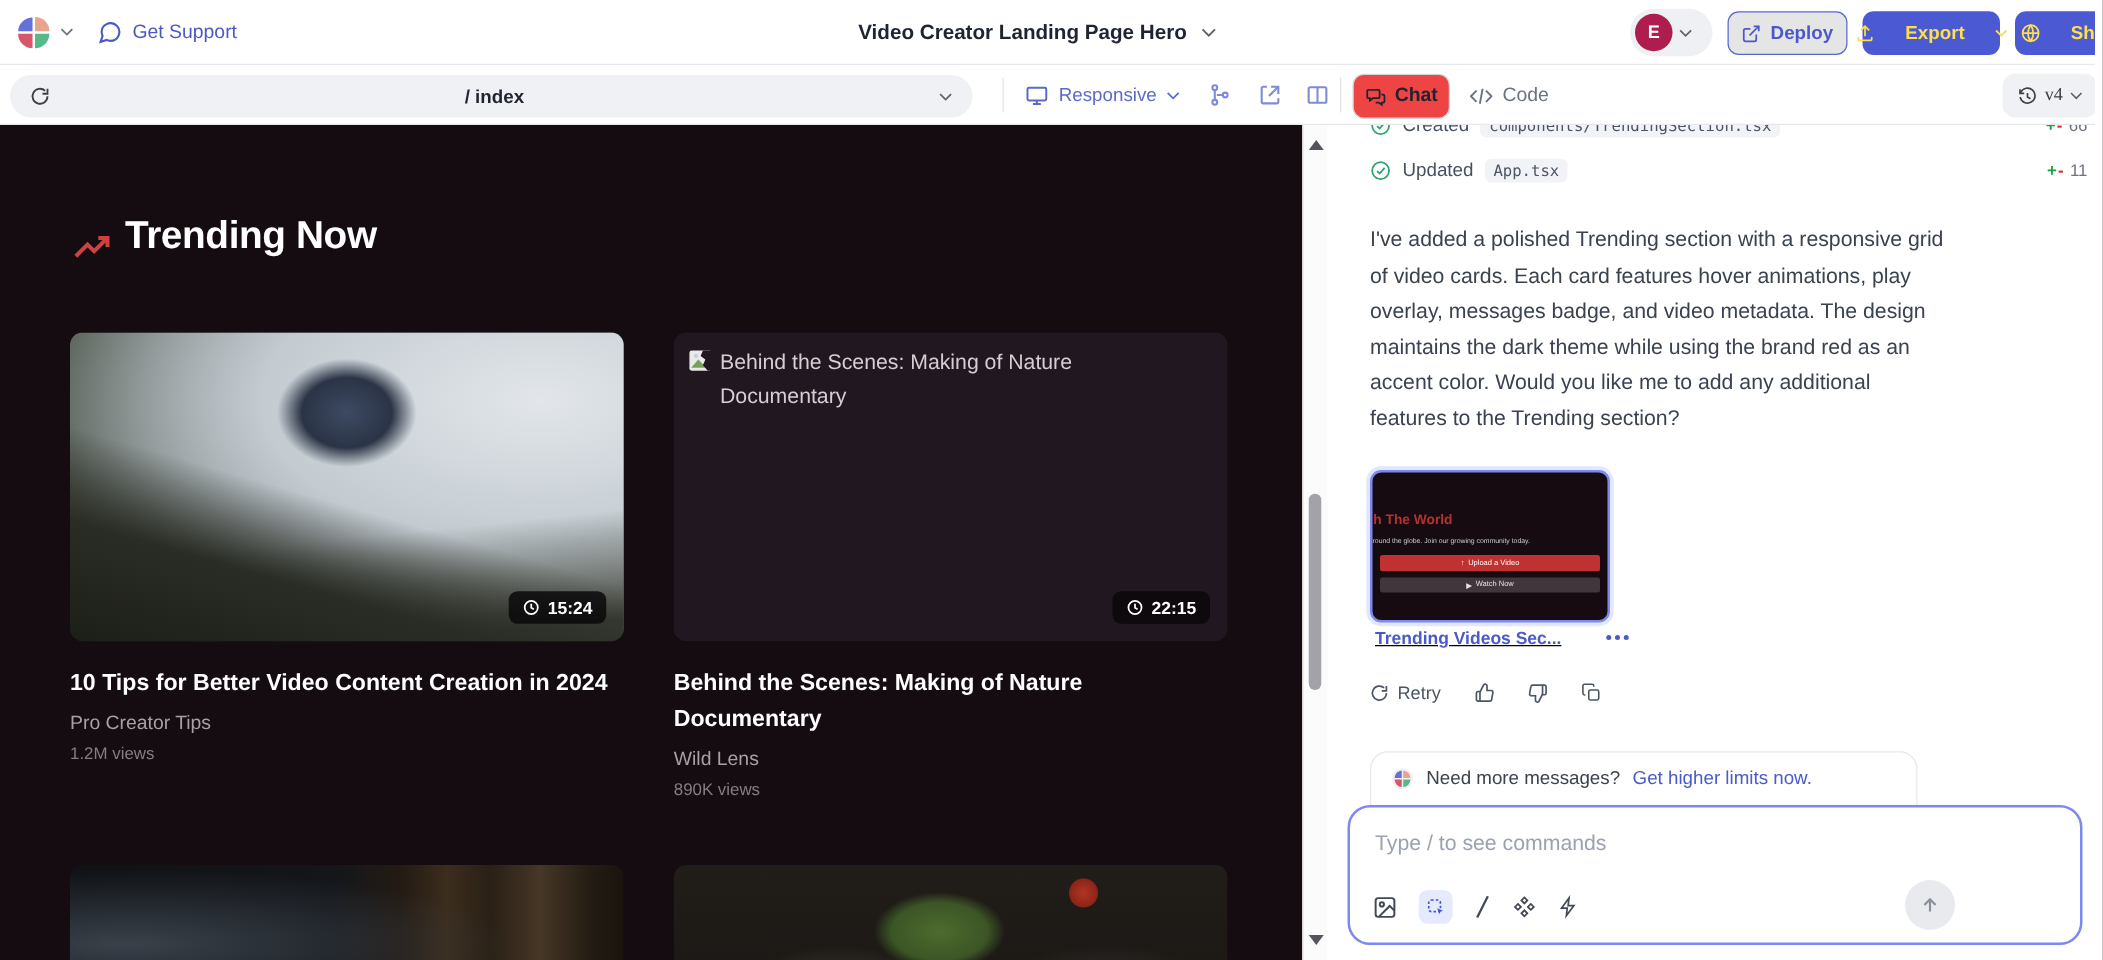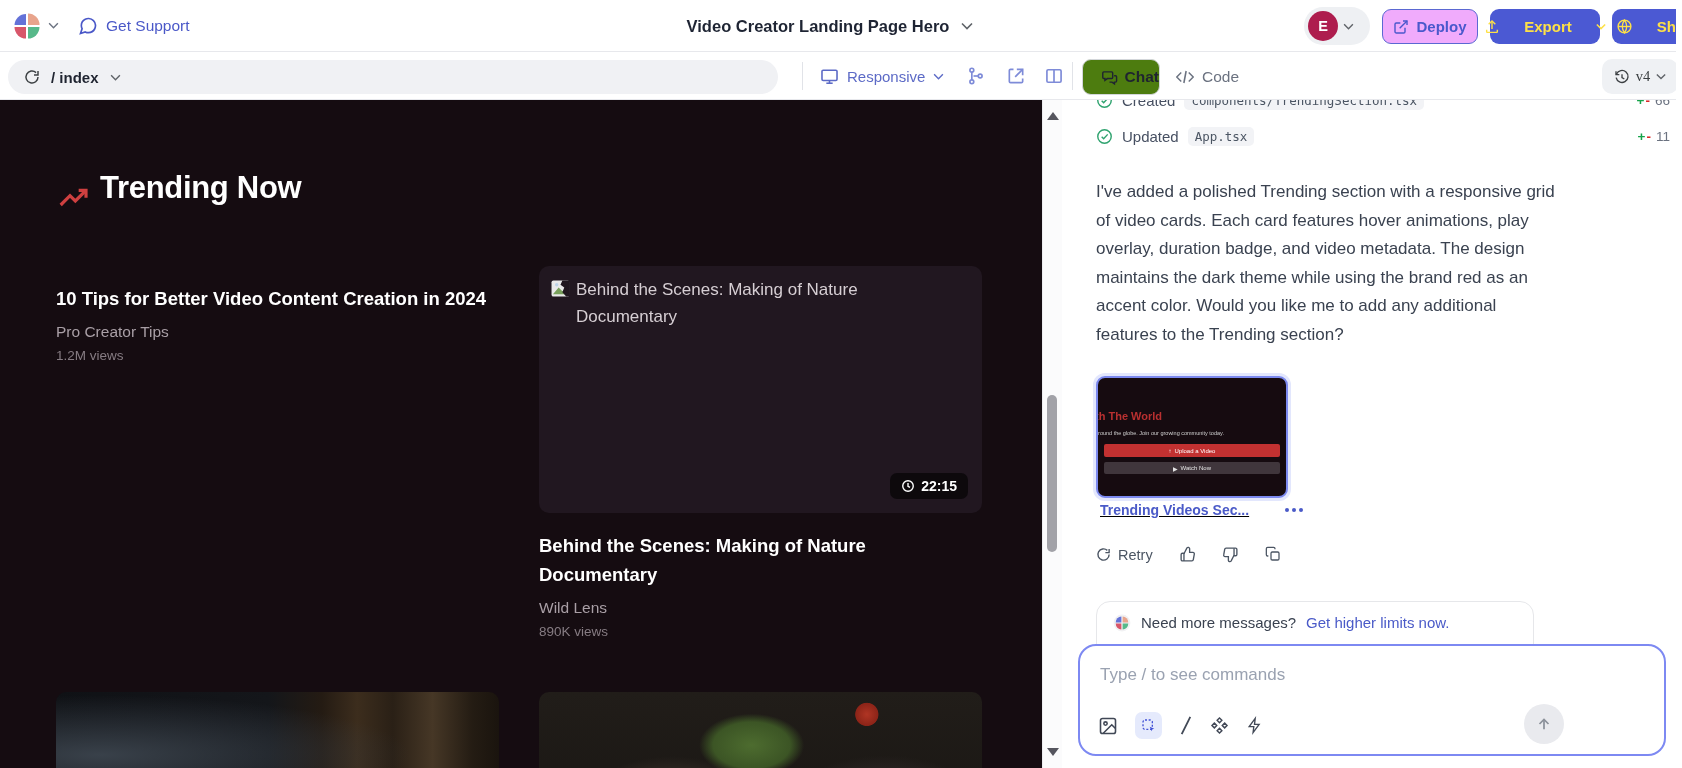--- a/index.html
+++ b/index.html
@@ -10,33 +10,33 @@
   
   .header { position:absolute; left:0; top:0; width:1682px; height:52px; background:#fff; border-bottom:1px solid #e7e8ec; z-index:20; }
   .logo { position:absolute; left:12px; top:11px; }
   .logo-chevron { position:absolute; left:48px; top:22px; color:#6b7280; }
   .support { position:absolute; left:78px; top:0; height:52px; display:flex; align-items:center; gap:8px; color:#4a58c8; font-size:15.5px; font-weight:500; cursor:pointer; }
   .title-wrap { position:absolute; left:600px; top:0; width:460px; height:52px; display:flex; align-items:center; justify-content:center; gap:12px; }
   .doc-title { font-size:16.5px; font-weight:700; color:#1e2433; }
   .avatar-pill { position:absolute; left:1304px; top:7px; width:66px; height:38px; border-radius:19px; background:#eef0f3; display:flex; align-items:center; gap:5px; padding-left:4px; cursor:pointer; }
   .avatar { width:30px; height:30px; border-radius:50%; background:#ae1d4e; color:#fff; font-size:14.5px; font-weight:700; display:flex; align-items:center; justify-content:center; }
   .btn { position:absolute; top:9px; height:35px; border-radius:9px; display:flex; align-items:center; justify-content:center; gap:7px; font-size:15px; font-weight:600; cursor:pointer; }
-  .btn-deploy { left:1382px; width:96px; background:#f0abfc; border:1px solid #5b68d2; color:#4a58cc; }
+  .btn-deploy { left:1382px; width:96px; background:#e5e5e5; border:1px solid #5b68d2; color:#4a58cc; }
   .btn-solid { background:#4b59d3; color:#fde047; border:none;gap:24px; }
   .btn-export { left:1490px; width:110px; }
   .btn-share { left:1612px; width:90px; }
 
   
   .toolbar { position:absolute; left:0; top:52px; width:1682px; height:48px; background:#fff; border-bottom:1px solid #e7e8ec; z-index:20; }
-  .urlbar { position:absolute; left:8px; top:8px; width:770px; height:34px; background:#f0f1f4; border-radius:17px; display:flex; align-items:center; gap:11px; padding:0 16px; }
+  .urlbar { position:absolute; left:8px; top:8px; width:770px; height:34px; background:#f0f1f4; border-radius:17px; display:flex; align-items:center; gap:11px; padding:0 16px;justify-content:space-between; }
   .url-path { font-size:15px; font-weight:600; color:#1f2430; }
   .tdiv { position:absolute; top:10px; width:1px; height:28px; background:#e1e3e8; }
   .device { position:absolute; left:820px; top:0; height:48px; display:flex; align-items:center; gap:8px; color:#5c6ac6; font-size:15px; cursor:pointer; }
   .tool-ic { position:absolute; top:14px; width:20px; height:20px; color:#7e8bd8; cursor:pointer; }
-  .tab-chat { position:absolute; left:1082px; top:7px; width:78px; height:36px; background:#4d7c0f; border:1px solid #d3d6da; border-radius:9px; display:flex; align-items:center; justify-content:flex-end; gap:7px; font-size:15.5px; font-weight:600; color:#1f2430; cursor:pointer; }
+  .tab-chat { position:absolute; left:1082px; top:7px; width:78px; height:36px; background:#ef4444; border:1px solid #d3d6da; border-radius:9px; display:flex; align-items:center; justify-content:center; gap:7px; font-size:15.5px; font-weight:600; color:#1f2430; cursor:pointer; }
   .tab-code { position:absolute; left:1176px; top:7px; height:36px; display:flex; align-items:center; gap:8px; font-size:15.5px; color:#6b7280; cursor:pointer; }
   .v4-pill { position:absolute; left:1602px; top:7px; width:76px; height:35px; background:#eff1f4; border-radius:10px; display:flex; align-items:center; justify-content:center; gap:6px; font-size:14.5px; color:#3c4043; cursor:pointer;font-family:Liberation Serif, serif; }
 
   
   .preview { position:absolute; left:0; top:100px; width:1042px; height:668px; background:#150c11; overflow:hidden; }
   .trend-ic { position:absolute; left:58px; top:84px; color:#cf4040; }
   .pv-heading { position:absolute; left:100px; top:70px; font-size:31px; font-weight:800; color:#fff; letter-spacing:-0.3px; }
   .vcard { position:absolute; width:443px; top:166px; }
   .vcard.c1 { left:56px; } .vcard.c2 { left:539px; }
   .vimg { position:relative; width:443px; height:247px; border-radius:10px; overflow:hidden; }
@@ -278,20 +278,31 @@
   <div class="preview">
     <span class="trend-ic">
       <svg width="32" height="26" viewBox="0 0 24 18" fill="none" stroke="currentColor" stroke-width="2.4">
           <path d="M2 15 9 8l4 4 8-8"></path>
           <path d="M15.5 4H21v5.5"></path>
         </svg>
     </span>
     <div class="pv-heading">Trending Now</div>
 
     <div class="vcard c1">
+      <div class="vimg photo1">
+        <div class="dur">
+          <span>
+            <svg width="14" height="14" viewBox="0 0 24 24" fill="none" stroke="currentColor" stroke-width="2.4">
+                <circle cx="12" cy="12" r="9"></circle>
+                <path d="M12 7v5.5l3.5 2"></path>
+              </svg>
+          </span>
+          <span>15:24</span>
+        </div>
+      </div>
       <div class="vtitle">10 Tips for Better Video Content Creation in 2024</div>
       <div class="vchan">Pro Creator Tips</div>
       <div class="vviews">1.2M views</div>
     </div>
 
     <div class="vcard c2">
       <div class="vimg placeholder">
         <div class="alt-line">
           <svg width="19" height="17" viewBox="0 0 20 18">
               <rect x="0.5" y="0.5" width="19" height="17" rx="2" fill="#e9e9e9"></rect>
@@ -358,21 +369,21 @@
       <span class="fo-diff">
         <span class="p">+</span>
           <span class="m">-</span>
           <span class="n">11</span>
       </span>
     </div>
 
     <div class="msg">
       <div>I've added a polished Trending section with a responsive grid</div>
       <div>of video cards. Each card features hover animations, play</div>
-      <div>overlay, duration badge, and video metadata. The design</div>
+      <div>overlay, messages badge, and video metadata. The design</div>
       <div>maintains the dark theme while using the brand red as an</div>
       <div>accent color. Would you like me to add any additional</div>
       <div>features to the Trending section?</div>
     </div>
 
     <div class="thumb-card">
       <div class="tc-head">th The World</div>
       <div class="tc-sub">around the globe. Join our growing community today.</div>
       <div class="tc-bar1">
         <span>↑</span>

